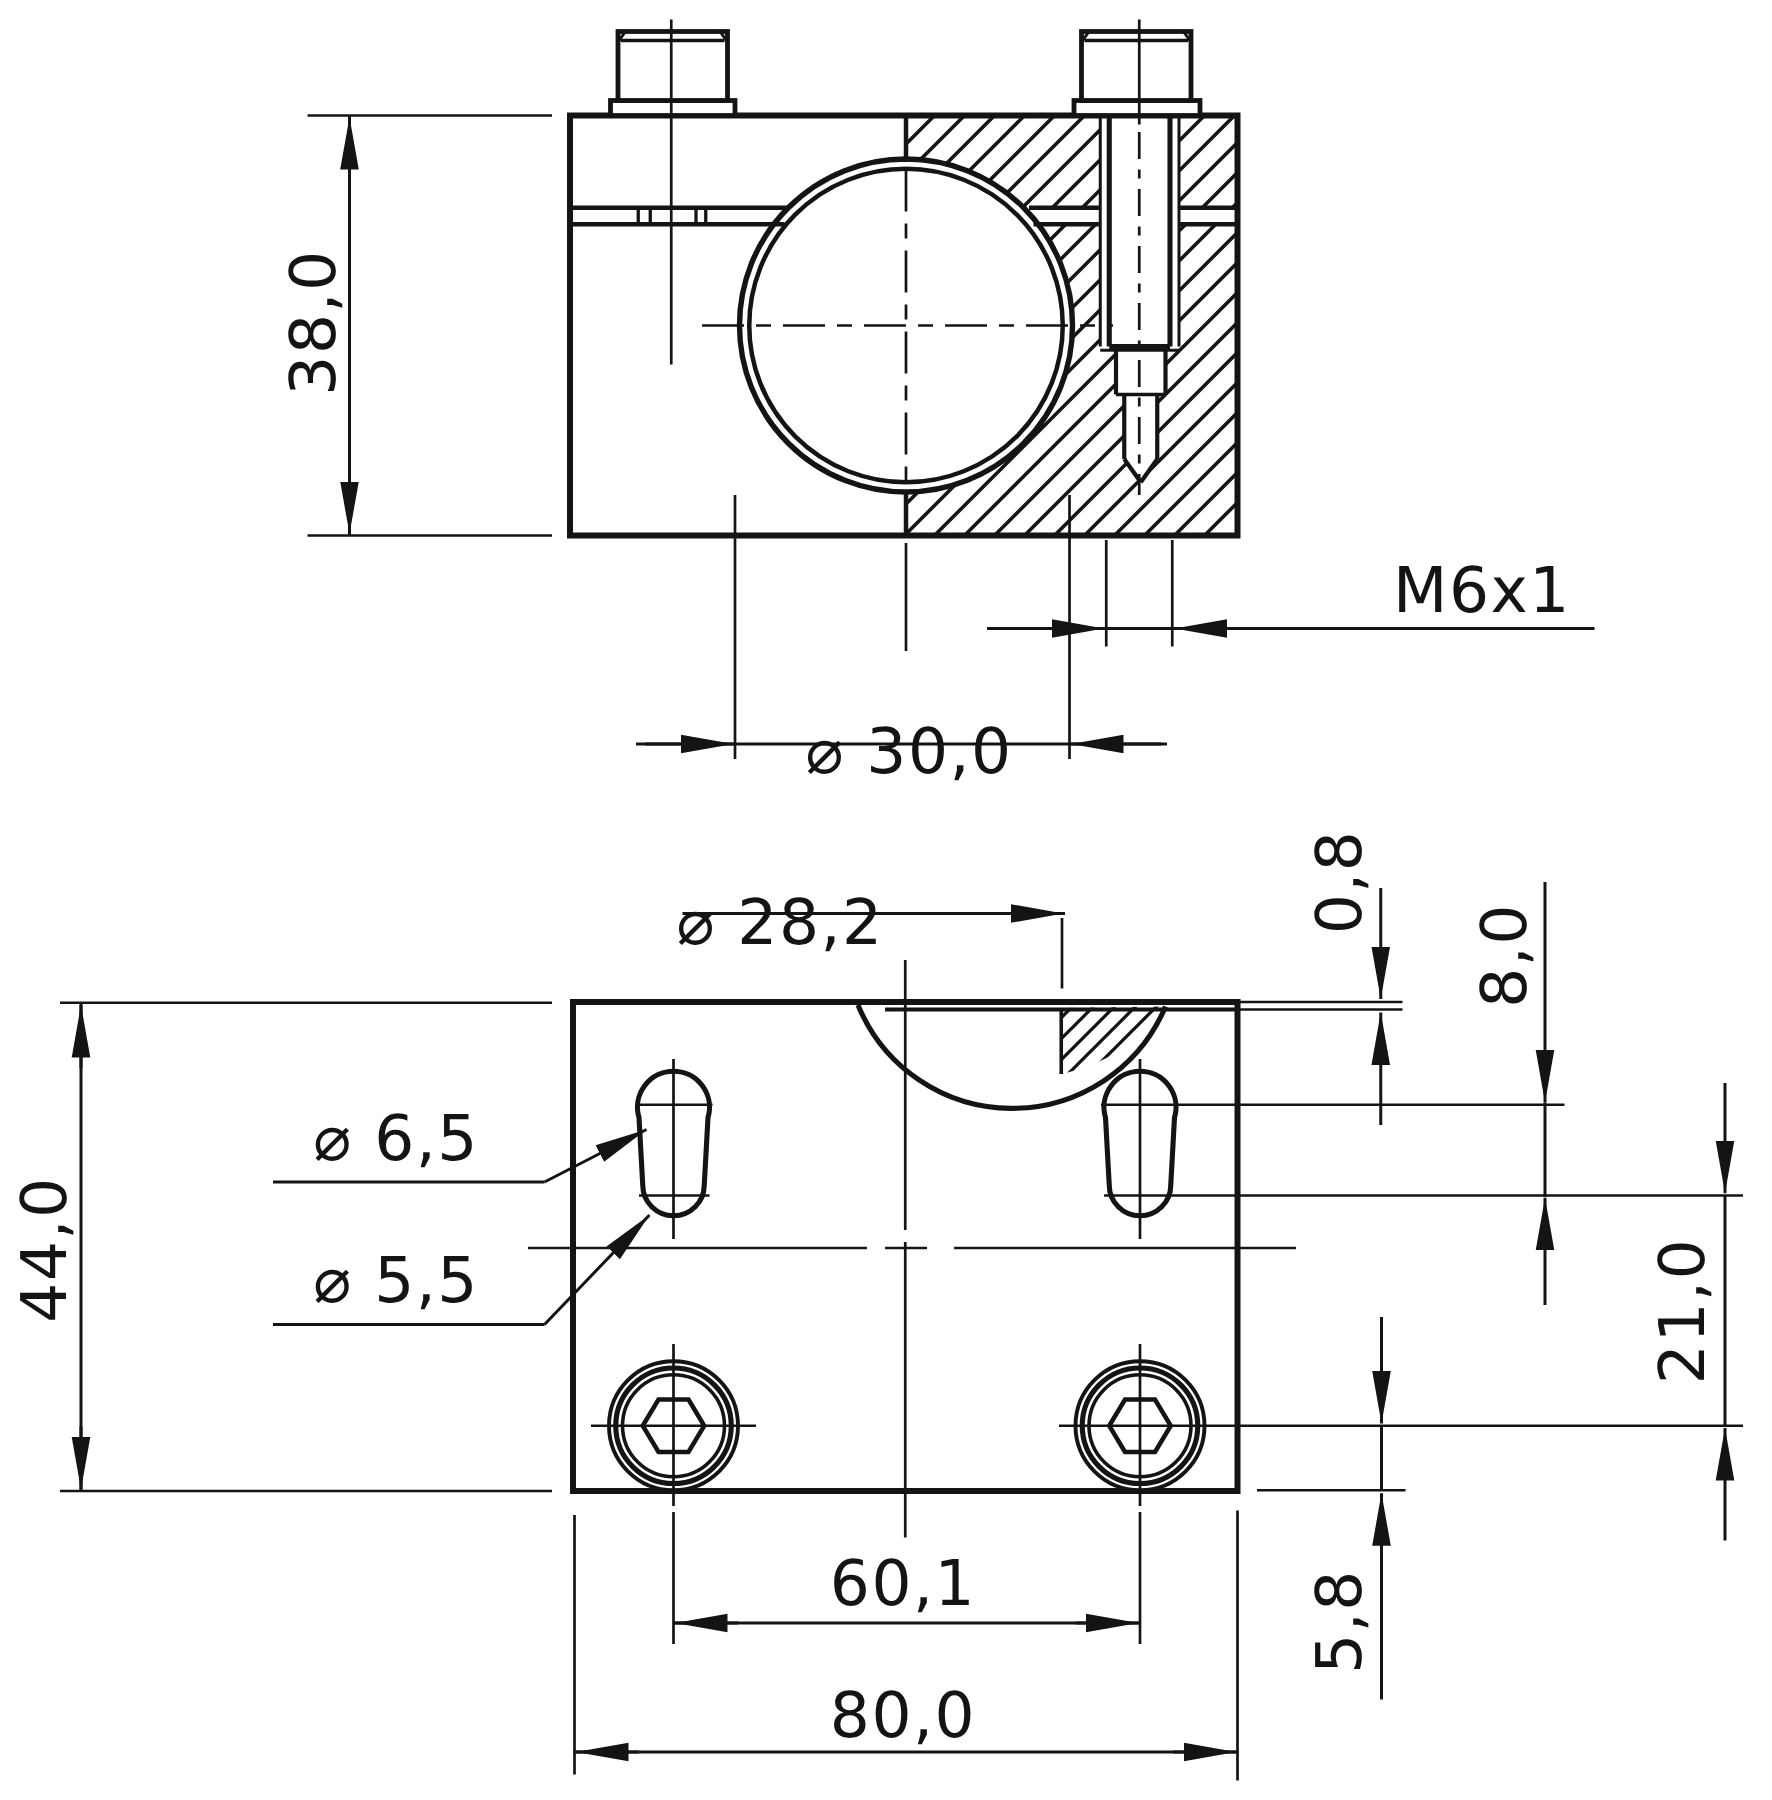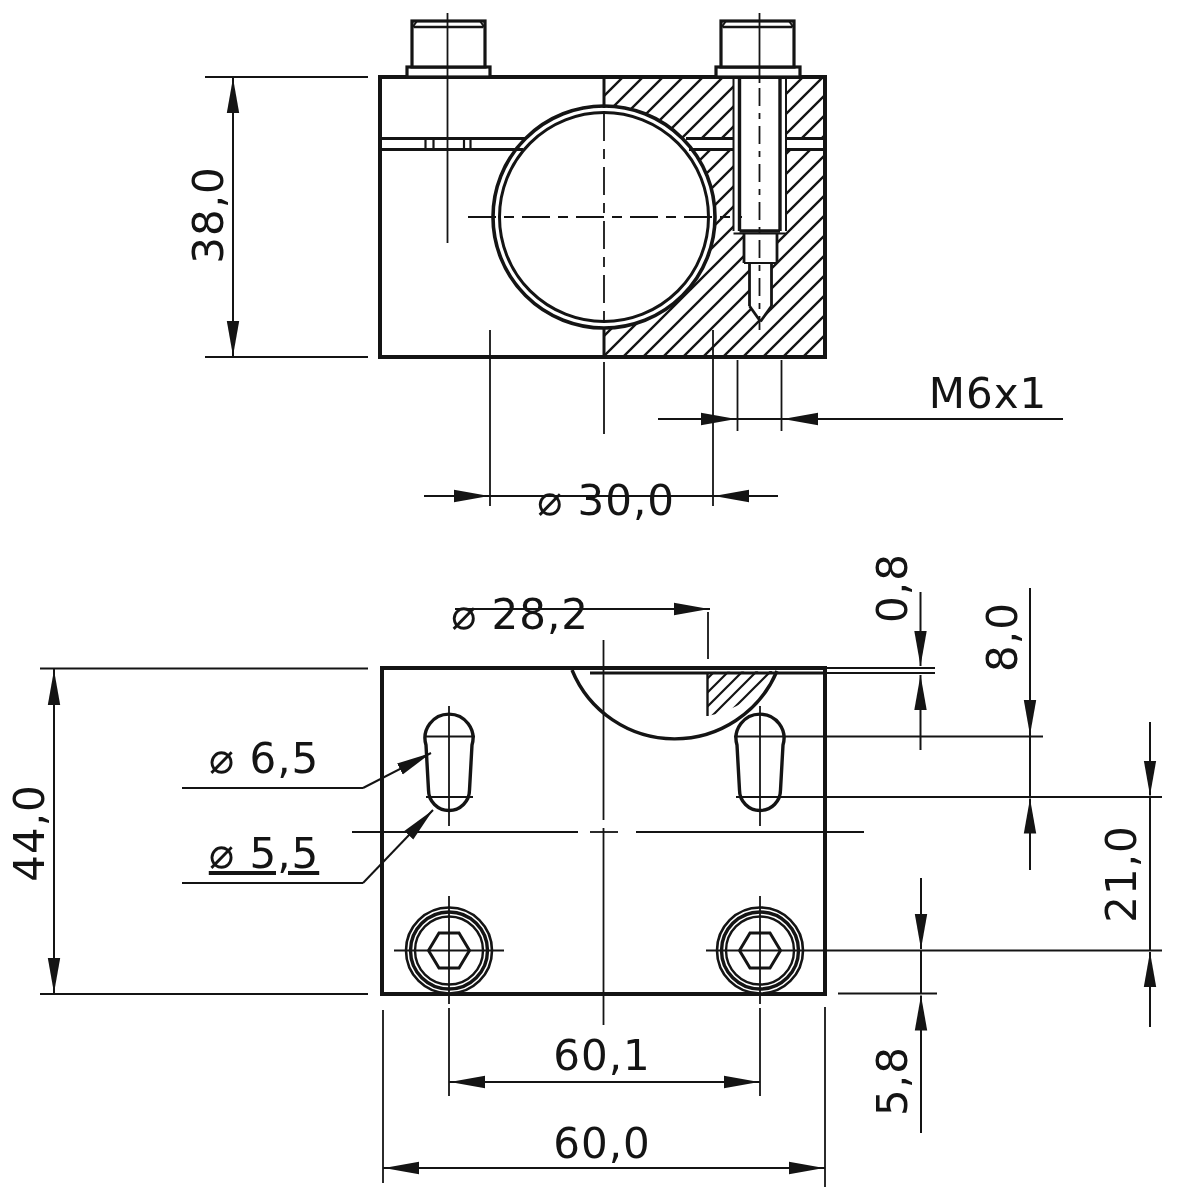--- a/index.html
+++ b/index.html
@@ -15,21 +15,21 @@
   .dimlbl.rot{transform:translate(-50%,-50%) rotate(-90deg);}
   
   #lbl-front-height  {left:209px;  top:215px;}
   #lbl-bore          {left:606px;  top:466px;margin-top:35px;}
   #lbl-thread        {left:988px;  top:394px;}
   #lbl-sphere        {left:520px;  top:581px;margin-top:34px;}
   #lbl-recess        {left:893px;  top:588px;}
   #lbl-slot-pitch    {left:1003px; top:637px;}
   #lbl-plate-height  {left:30px;   top:833px;}
   #lbl-slot-upper    {left:264px;  top:759px;}
-  #lbl-slot-lower    {left:264px;  top:854px;text-decoration:underline;}
+  #lbl-slot-lower    {left:264px;  top:854px;}
   #lbl-screw-line    {left:1122px; top:874px;}
   #lbl-screw-spacing {left:602px;  top:1056px;}
   #lbl-screw-edge    {left:893px;  top:1081px;}
   #lbl-plate-width   {left:602px;  top:1144px;}
 </style>
 </head>
 <body>
 
 <div class="canvas">
 
@@ -245,14 +245,14 @@
   <span class="dimlbl" id="lbl-thread">M6x1</span>
   <span class="dimlbl" id="lbl-sphere">⌀ 28,2</span>
   <span class="dimlbl rot" id="lbl-recess">0,8</span>
   <span class="dimlbl rot" id="lbl-slot-pitch">8,0</span>
   <span class="dimlbl rot" id="lbl-plate-height">44,0</span>
   <span class="dimlbl" id="lbl-slot-upper">⌀ 6,5</span>
   <span class="dimlbl" id="lbl-slot-lower">⌀ 5,5</span>
   <span class="dimlbl rot" id="lbl-screw-line">21,0</span>
   <span class="dimlbl" id="lbl-screw-spacing">60,1</span>
   <span class="dimlbl rot" id="lbl-screw-edge">5,8</span>
-  <span class="dimlbl" id="lbl-plate-width">60,0</span>
+  <span class="dimlbl" id="lbl-plate-width">80,0</span>
 </div>
 
 </body></html>

